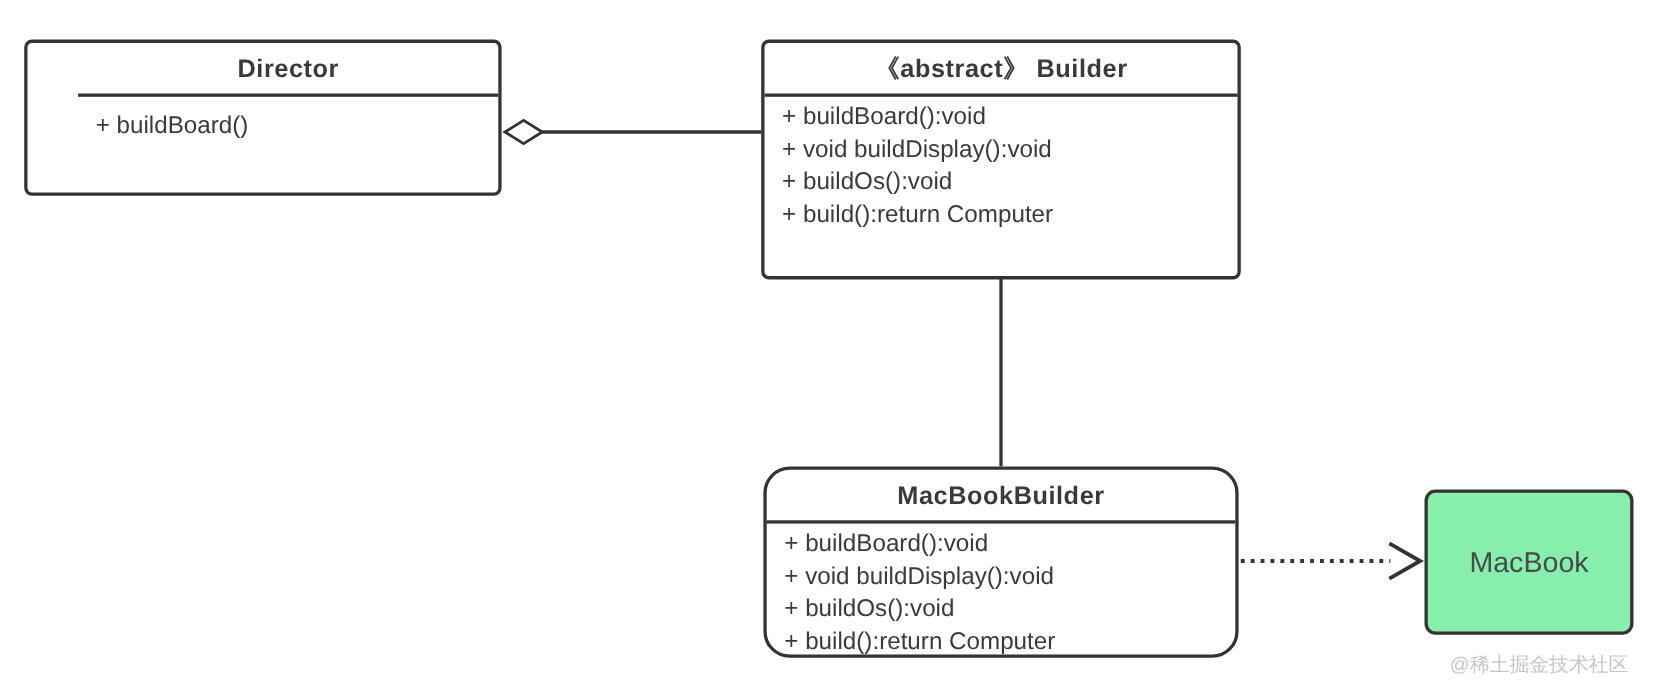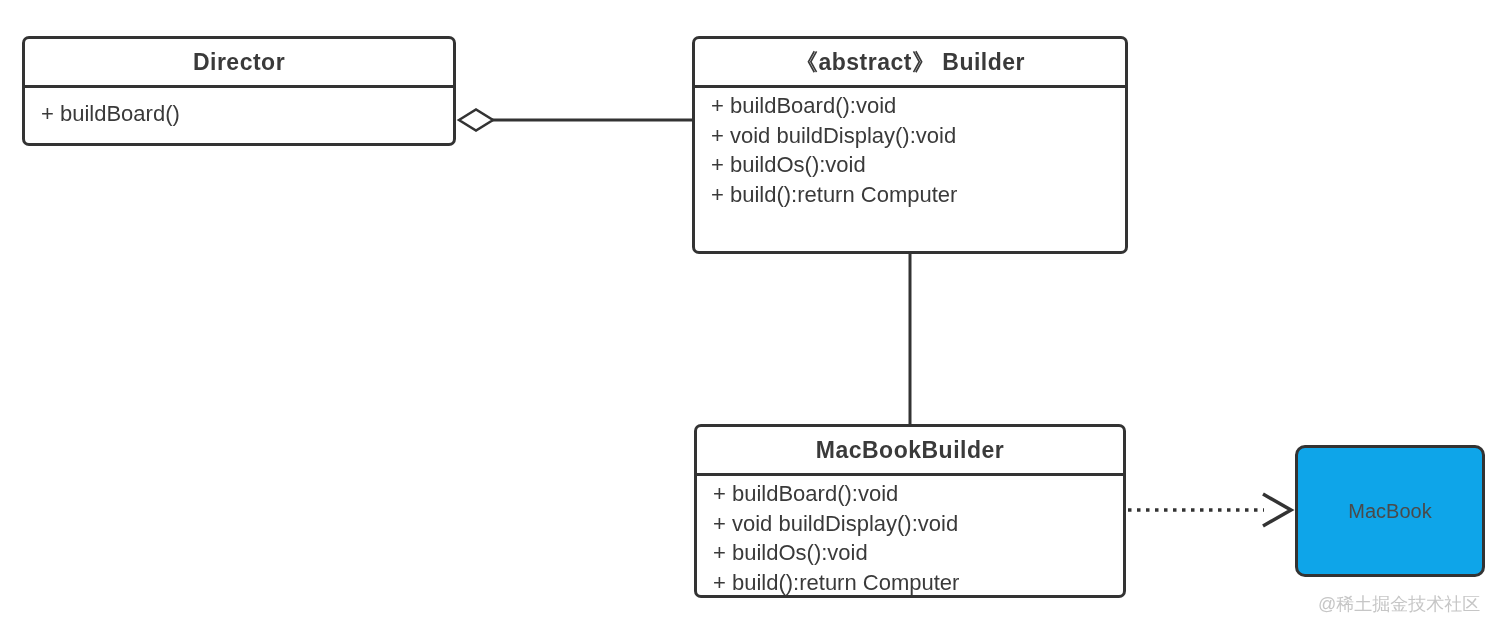--- a/index.html
+++ b/index.html
@@ -37,32 +37,32 @@
   }
   .class-methods{
     padding:3px 10px 0 16px;
   }
   .method{
     line-height:29.5px;
     font-size:22px;
     color:var(--text);
     white-space:nowrap;
   }
-  .box-director{left:22px;top:36px;width:434px;height:110px;}
+  .box-director{left:22px;top:36px;width:434px;height:142px;padding-left:46px;}
   .box-director .class-methods{padding-top:11px;}
   .box-builder{left:692px;top:36px;width:436px;height:218px;}
-  .box-macbookbuilder{left:694px;top:424px;width:432px;height:174px;}
+  .box-macbookbuilder{left:694px;top:424px;width:432px;height:174px;border-radius:24px;}
   .simple-box{
     position:absolute;
     left:1295px;top:445px;width:190px;height:132px;
     border:3px solid var(--stroke);
     border-radius:10px;
-    background:#0ea5e9;
+    background:#86efac;
     display:flex;align-items:center;justify-content:center;
-    font-size:20px;color:#4a4a4a;
+    font-size:26px;color:#4a4a4a;
   }
   .watermark{
     position:absolute;
     left:1318px;top:592px;
     width:182px;
     font-size:18px;
     color:var(--watermark);
     white-space:nowrap;
   }
 </style>

